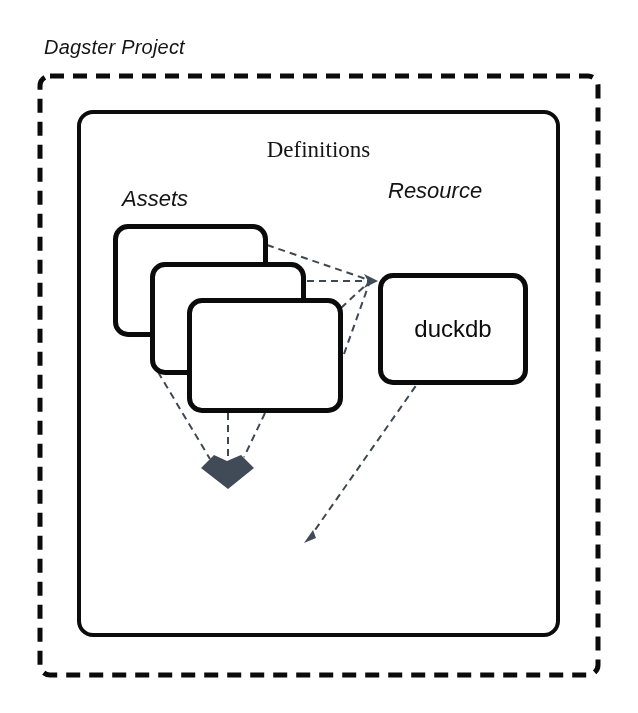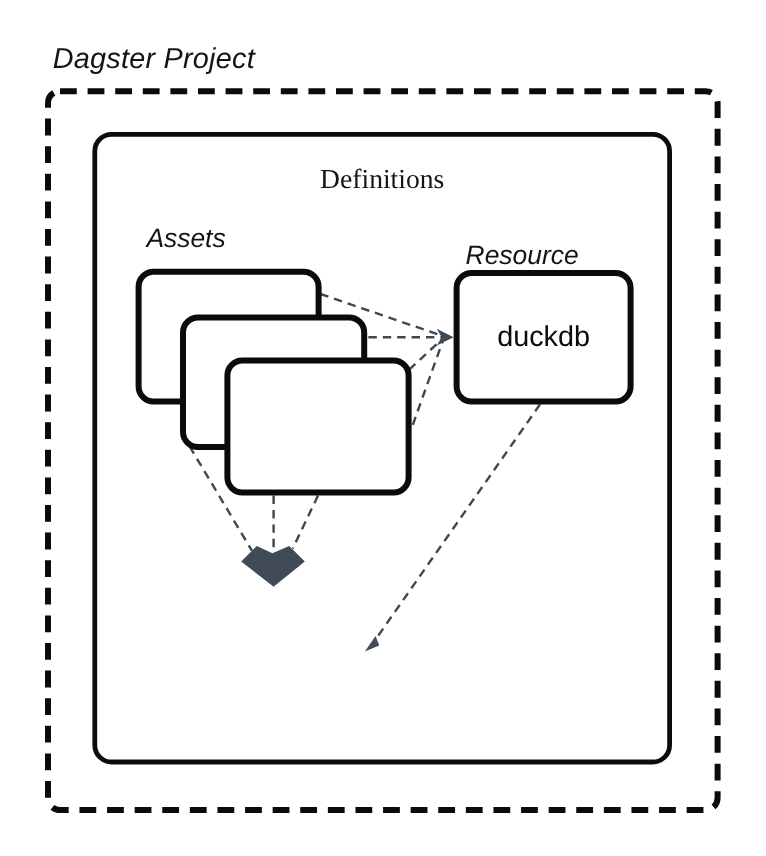--- a/index.html
+++ b/index.html
@@ -2,45 +2,45 @@
 <html><head>
 <meta charset="utf-8">
 <style>
   html,body{margin:0;padding:0;background:#ffffff;}
   .stage{
     position:relative;width:638px;height:713px;background:#ffffff;
     font-family:"Liberation Sans", sans-serif;color:#111;overflow:hidden;
   }
   .abs{position:absolute;}
   .title{
-    left:44px;top:36px;font-size:24px;font-style:italic;font-weight:500;
+    left:44px;top:36px;font-size:20px;font-style:italic;font-weight:500;
     letter-spacing:0.2px;color:#141414;
   }
   .inner-box{
     left:77px;top:110px;width:483px;height:527px;box-sizing:border-box;
     border:4px solid #0c0c0c;border-radius:16px;background:#ffffff;
   }
   .definitions-label{
     left:77px;top:137px;width:483px;text-align:center;font-size:23px;color:#141414;font-family:Liberation Serif, serif;
   }
   .section-label{
     font-size:22px;font-style:italic;color:#141414;
   }
   .assets-label{left:122px;top:186px;}
-  .resource-label{left:388px;top:200px;font-style:italic;}
+  .resource-label{left:388px;top:178px;font-style:italic;}
   .card{
     box-sizing:border-box;background:#ffffff;border:5px solid #0b0b0b;border-radius:15px;
   }
   .card1{left:113px;top:224px;width:155px;height:113px;}
   .card2{left:150px;top:262px;width:156px;height:113px;}
   .card3{left:187px;top:298px;width:156px;height:115px;}
   .node{
     box-sizing:border-box;border:5px solid #0b0b0b;border-radius:15px;
     display:flex;align-items:center;justify-content:center;text-align:center;
-    font-size:24px;color:#0b0b0b;
+    font-size:24px;color:#0b0b0b;margin-top:48px;
   }
   .duckdb{left:378px;top:225px;width:150px;height:112px;background:#ffffff;}
   .orders{
     left:150px;top:487px;width:155px;height:113px;border-radius:17px;
     line-height:1.35;padding:4px;
   }
   svg.overlay{position:absolute;left:0;top:0;pointer-events:none;}
 </style>
 </head>
 <body>

